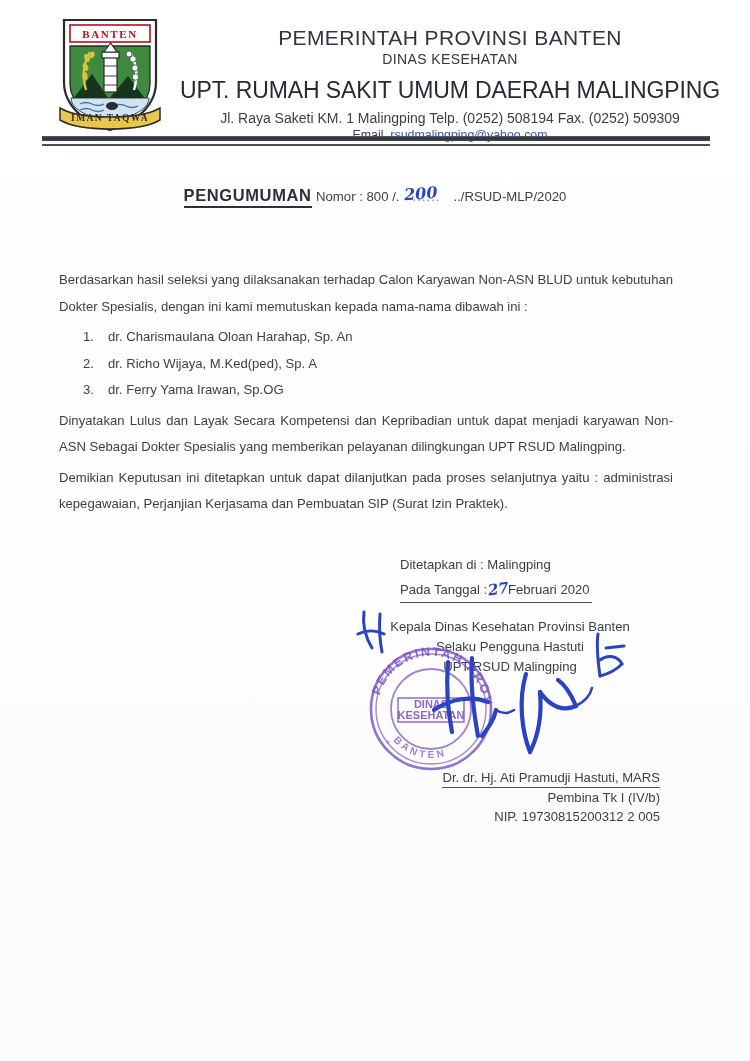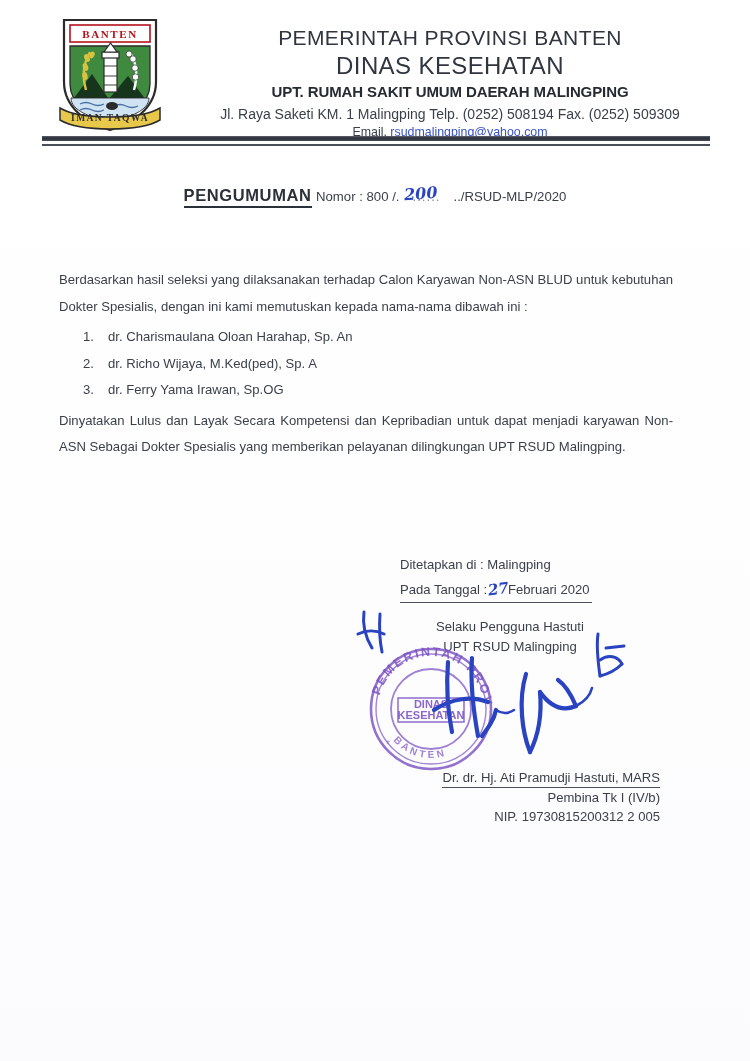--- a/index.html
+++ b/index.html
@@ -43,32 +43,32 @@
     width: 560px;
     text-align: center;
   }
   .org-line1 {
     font-size: 21px;
     letter-spacing: 0.4px;
     color: #30353f;
     line-height: 1.18;
   }
   .org-line2 {
-    font-size: 24px;
+    font-size: 14px;
     letter-spacing: 0.4px;
     color: #30353f;
     line-height: 1.28;
   }
   .org-line3 {
-    font-size: 15px;
-    font-weight: bold;
+    font-size: 23px;
+    font-weight: normal;
     letter-spacing: -0.1px;
     color: #252a33;
     line-height: 1.3;
-    margin-top: 1px;
+    margin-top: 7px;
   }
   .org-addr {
     font-size: 14px;
     color: #3a3f4a;
     margin-top: 3px;
     line-height: 1.35;
   }
   .org-email {
     font-size: 12.4px;
     color: #3a3f4a;
@@ -347,30 +347,32 @@
         <span class="idx">2.</span>
         <span>dr. Richo Wijaya, M.Ked(ped), Sp. A</span>
       </li>
       <li>
         <span class="idx">3.</span>
         <span>dr. Ferry Yama Irawan, Sp.OG</span>
       </li>
     </ol>
 
     <p class="para">Dinyatakan Lulus dan Layak Secara Kompetensi dan Kepribadian untuk dapat menjadi karyawan Non-ASN Sebagai Dokter Spesialis yang memberikan pelayanan dilingkungan UPT RSUD Malingping.</p>
+    <p class="para">Demikian Keputusan ini ditetapkan untuk dapat dilanjutkan pada proses selanjutnya yaitu : administrasi kepegawaian, Perjanjian Kerjasama dan Pembuatan SIP (Surat Izin Praktek).</p>
   </div>
 
   <div class="sig-block">
     <div class="sig-line">Ditetapkan di  : Malingping</div>
     <div class="sig-line">
       <span class="sig-date"><span>Pada Tanggal :</span><span class="hand-day">27</span><span>Februari 2020</span></span>
     </div>
   </div>
 
   <div class="title-lines">
+    <div>Kepala Dinas Kesehatan Provinsi Banten</div>
     <div>Selaku Pengguna Hastuti</div>
     <div>UPT RSUD Malingping</div>
   </div>
 
   <div class="stamp">
     <svg viewBox="0 0 146 146" width="146" height="146">
       <defs>
         <path id="arcTop" d="M20 73 A53 53 0 0 1 126 73"></path>
         <path id="arcBot" d="M24 73 A49 49 0 0 0 122 73"></path>
       </defs>

